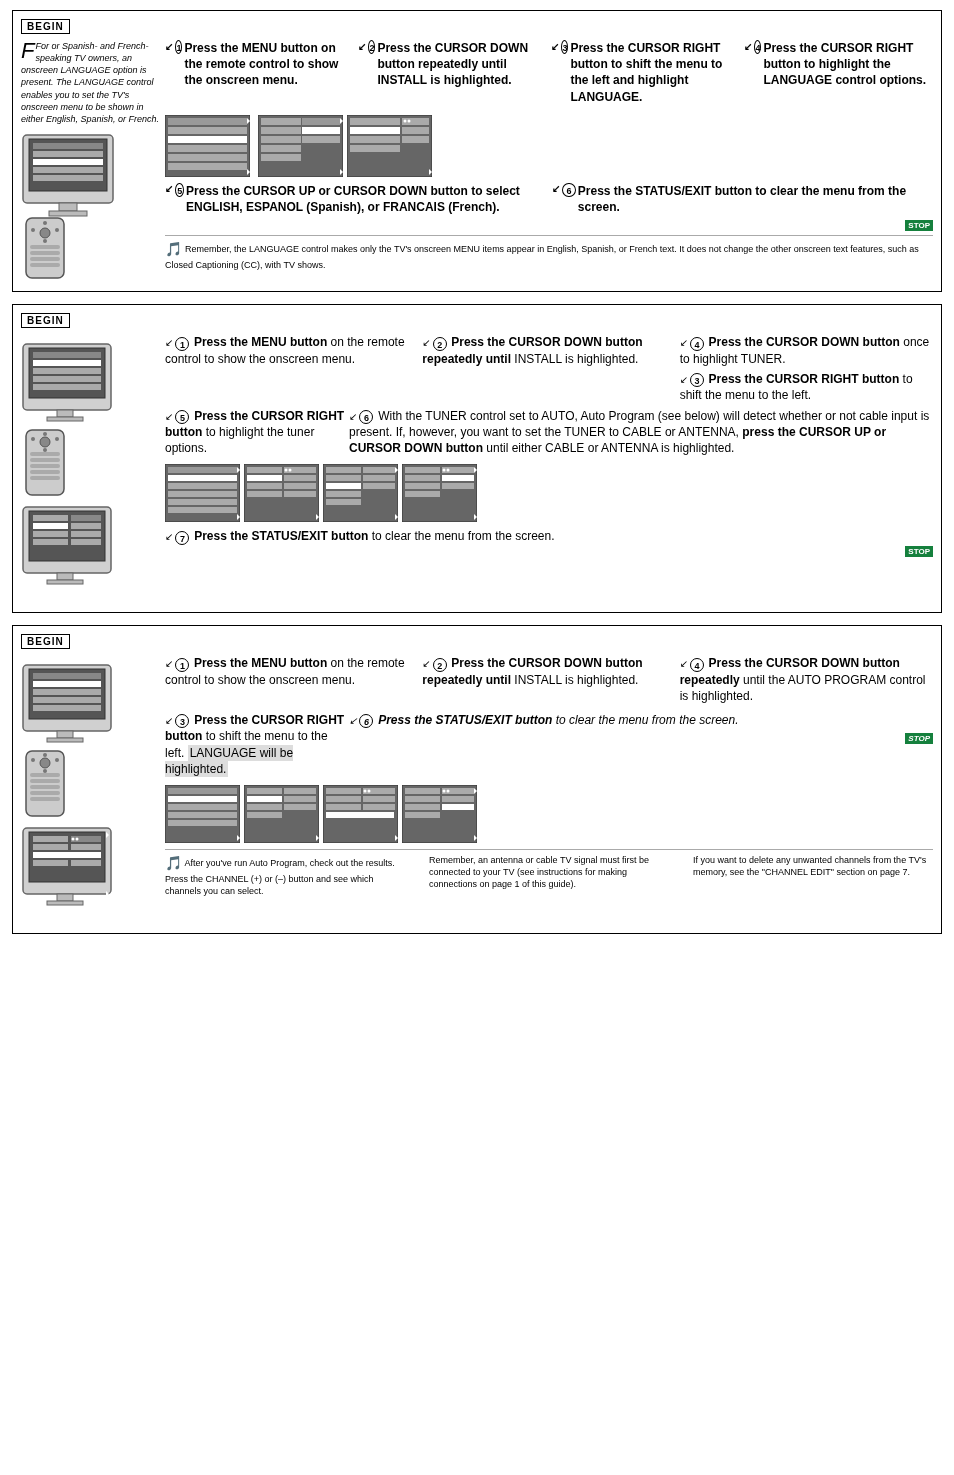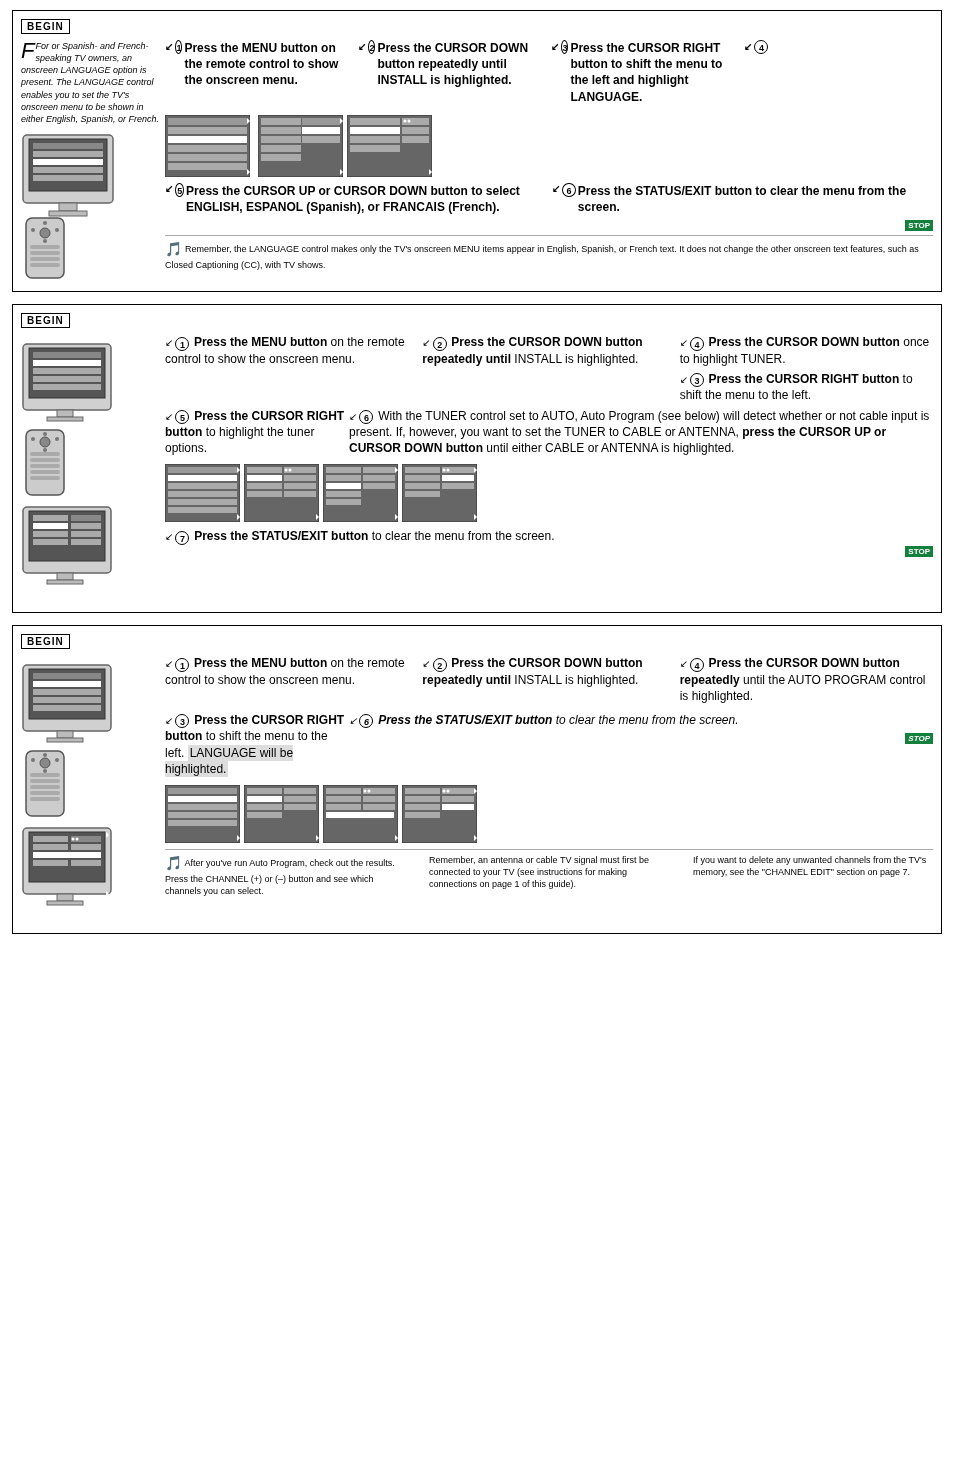--- a/index.html
+++ b/index.html
@@ -202,20 +202,21 @@
               <span class="chevron">↙</span>
               <span class="step-circle">3</span>
               <span class="step-text"><b>Press the CURSOR RIGHT button</b> to shift the menu to the left and highlight LANGUAGE.</span>
             </div>
           </div>
 
           <div class="step-col">
             <div class="step-header">
               <span class="chevron">↙</span>
               <span class="step-circle">4</span>
+              <span class="step-text"><b>Press the CURSOR RIGHT button</b> to highlight the LANGUAGE control options.</span>
             </div>
           </div>
         </div>
 
         <div class="screens-row">
 
           <div style="position:relative; margin-right:4px;">
             <svg width="85" height="62" viewBox="0 0 85 62">
               <rect x="0" y="0" width="85" height="62" fill="#666" stroke="#333" stroke-width="1"></rect>
               <rect x="3" y="3" width="79" height="7" fill="#999"></rect>

